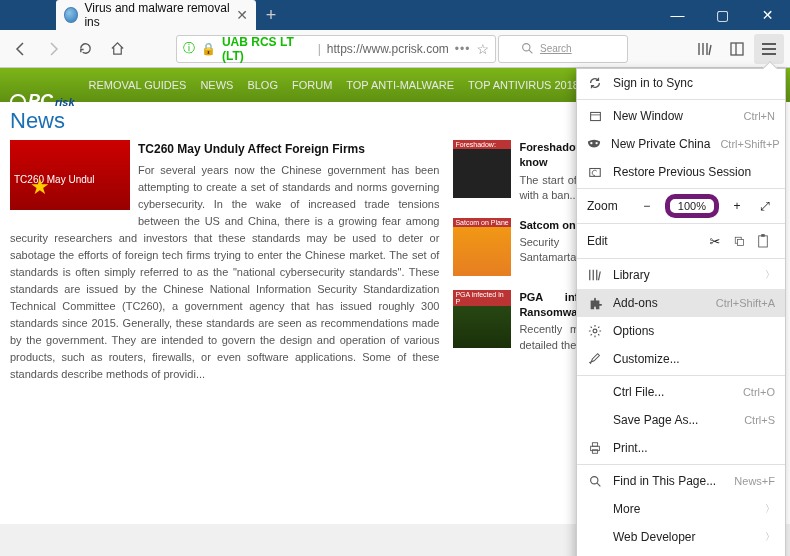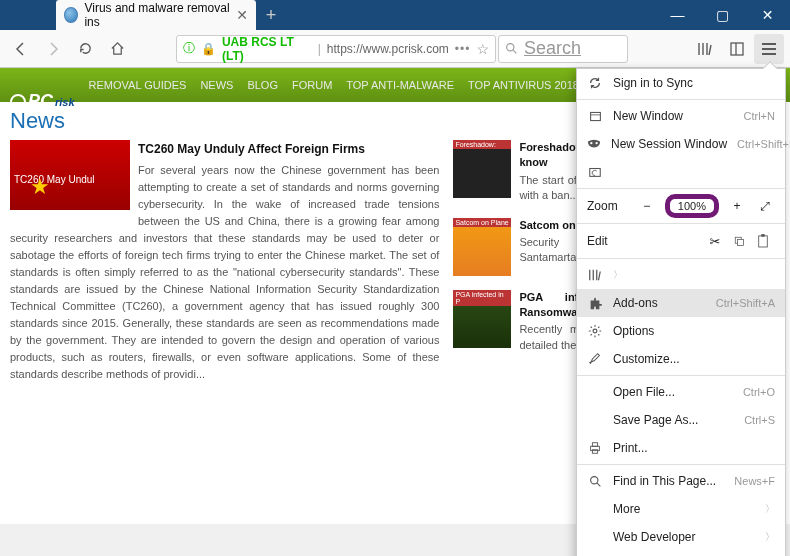--- a/index.html
+++ b/index.html
@@ -18,21 +18,21 @@
 
 .toolbar { height: 38px; background: #f9f9fa; border-bottom: 1px solid #ccc; display: flex; align-items: center; padding: 0 6px; gap: 2px; }
 .tbtn { width: 30px; height: 30px; display: flex; align-items: center; justify-content: center; color: #5a5a5a; cursor: pointer; border-radius: 3px; font-size: 15px; }
 .urlbar { flex: 0 0 320px; height: 28px; border: 1px solid #ccc; border-radius: 3px; background: #fff; display: flex; align-items: center; padding: 0 6px; gap: 6px; font-size: 12px; }
 .urlbar .lock { color: #12bc00; font-size: 12px; }
 .urlbar .org { color: #12bc00; font-weight: 600; }
 .urlbar .sep { color: #aaa; }
 .urlbar .url { color: #666; }
 .urlbar .dots { margin-left: auto; color: #888; cursor: pointer; letter-spacing: 1px; }
 .urlbar .star { color: #888; cursor: pointer; font-size: 14px; }
-.searchbar { flex: 0 0 130px; height: 28px; border: 1px solid #ccc; border-radius: 3px; background: #fff; display: flex; align-items: center; padding: 0 6px; gap: 6px; font-size: 18px; color: #999; text-decoration: underline; }
+.searchbar { flex: 0 0 130px; height: 28px; border: 1px solid #ccc; border-radius: 3px; background: #fff; display: flex; align-items: center; padding: 0 22px; gap: 6px; font-size: 10px; color: #999; text-decoration: underline; }
 .right-icons { margin-left: auto; display: flex; gap: 2px; }
 .hamburger { width: 30px; height: 30px; display: flex; flex-direction: column; align-items: center; justify-content: center; gap: 3px; cursor: pointer; border-radius: 3px; background: #e5e5e5; }
 .hamburger span { width: 14px; height: 2px; background: #5a5a5a; }
 
 .content { position: relative; height: calc(556px - 100px); background: #fff; display: flex; }
 
 .sitehead { height: 34px; background: linear-gradient(#7cb518, #5f9012); display: flex; align-items: center; padding: 0 10px; gap: 14px; font-size: 11px; color: #e8e8e8; }
 .logo { display: flex; align-items: center; gap: 2px; margin-top: 33px; }
 .logo .mag { width: 16px; height: 16px; border: 2px solid #fff; border-radius: 50%; position: relative; }
 .logo .mag::after { content:""; position:absolute; width:2px; height:7px; background:#fff; bottom:-6px; right:-2px; transform:rotate(-45deg); }
@@ -291,30 +291,31 @@
       <span class="mshort">Ctrl+N</span>
     </div>
     <div class="mrow">
       <span class="micon">
           <svg width="14" height="10" viewBox="0 0 16 10">
             <path d="M1 2 Q8 -2 15 2 Q15 8 8 9 Q1 8 1 2" fill="#555"></path>
             <circle cx="5" cy="4" r="1.3" fill="#fff"></circle>
             <circle cx="11" cy="4" r="1.3" fill="#fff"></circle>
           </svg>
         </span>
-      <span class="mlabel">New Session Window</span>
+      <span class="mlabel">New Private China</span>
       <span class="mshort">Ctrl+Shift+P</span>
     </div>
     <div class="mrow">
       <span class="micon">
           <svg width="14" height="14" viewBox="0 0 16 16">
             <rect x="2" y="4" width="12" height="9" stroke="#555" fill="none" stroke-width="1.2"></rect>
             <path d="M8 12a3 3 0 1 1 2-5" stroke="#555" fill="none"></path>
           </svg>
         </span>
+      <span class="mlabel">Restore Previous Session</span>
     </div>
     <div class="msep"></div>
     <div class="mzoom">
       <span class="zlabel">Zoom</span>
       <span class="zb">−</span>
       <span class="zv">100%</span>
       <span class="zb">+</span>
       <span class="zb">⤢</span>
     </div>
     <div class="msep"></div>
@@ -334,20 +335,21 @@
           </svg>
         </span>
     </div>
     <div class="msep"></div>
     <div class="mrow">
       <span class="micon">
           <svg width="14" height="14" viewBox="0 0 16 16">
             <path d="M2 2v12M6 2v12M10 2v12M14 4l-2 10" stroke="#555" stroke-width="1.4"></path>
           </svg>
         </span>
+      <span class="mlabel">Library</span>
       <span class="chev">〉</span>
     </div>
     <div class="mrow hl">
       <span class="micon">
           <svg width="14" height="14" viewBox="0 0 16 16">
             <path d="M3 5h4V3a1 1 0 0 1 2 0v2h4v4h2a1 1 0 0 1 0 2h-2v4H9v-2a1 1 0 0 0-2 0v2H3V5z" fill="#555"></path>
           </svg>
         </span>
       <span class="mlabel">Add-ons</span>
       <span class="mshort">Ctrl+Shift+A</span>
@@ -365,21 +367,21 @@
       <span class="micon">
           <svg width="14" height="14" viewBox="0 0 16 16">
             <path d="M3 13l2-5 6-6 2 2-6 6-5 2z" stroke="#555" fill="none" stroke-width="1.2"></path>
           </svg>
         </span>
       <span class="mlabel">Customize...</span>
     </div>
     <div class="msep"></div>
     <div class="mrow">
       <span class="micon"></span>
-      <span class="mlabel">Open File...</span>
+      <span class="mlabel">Ctrl File...</span>
       <span class="mshort">Ctrl+O</span>
     </div>
     <div class="mrow">
       <span class="micon"></span>
       <span class="mlabel">Save Page As...</span>
       <span class="mshort">Ctrl+S</span>
     </div>
     <div class="mrow">
       <span class="micon">
           <svg width="14" height="14" viewBox="0 0 16 16">

